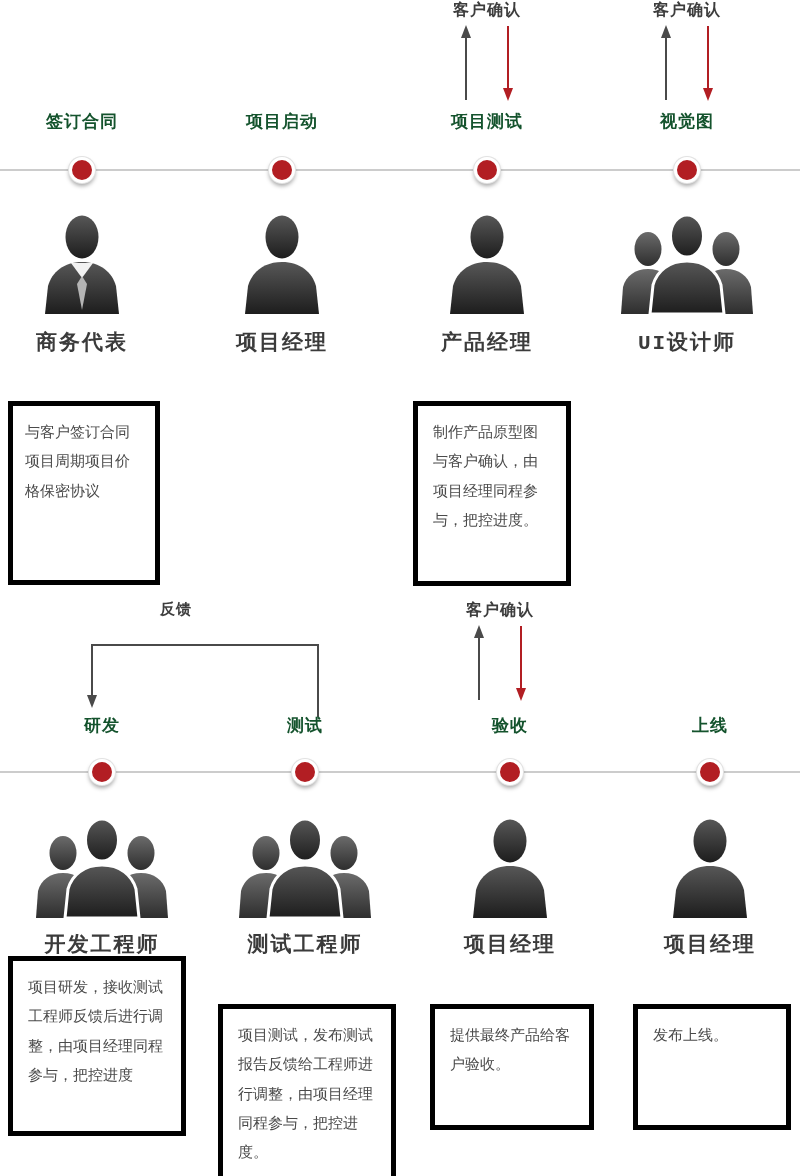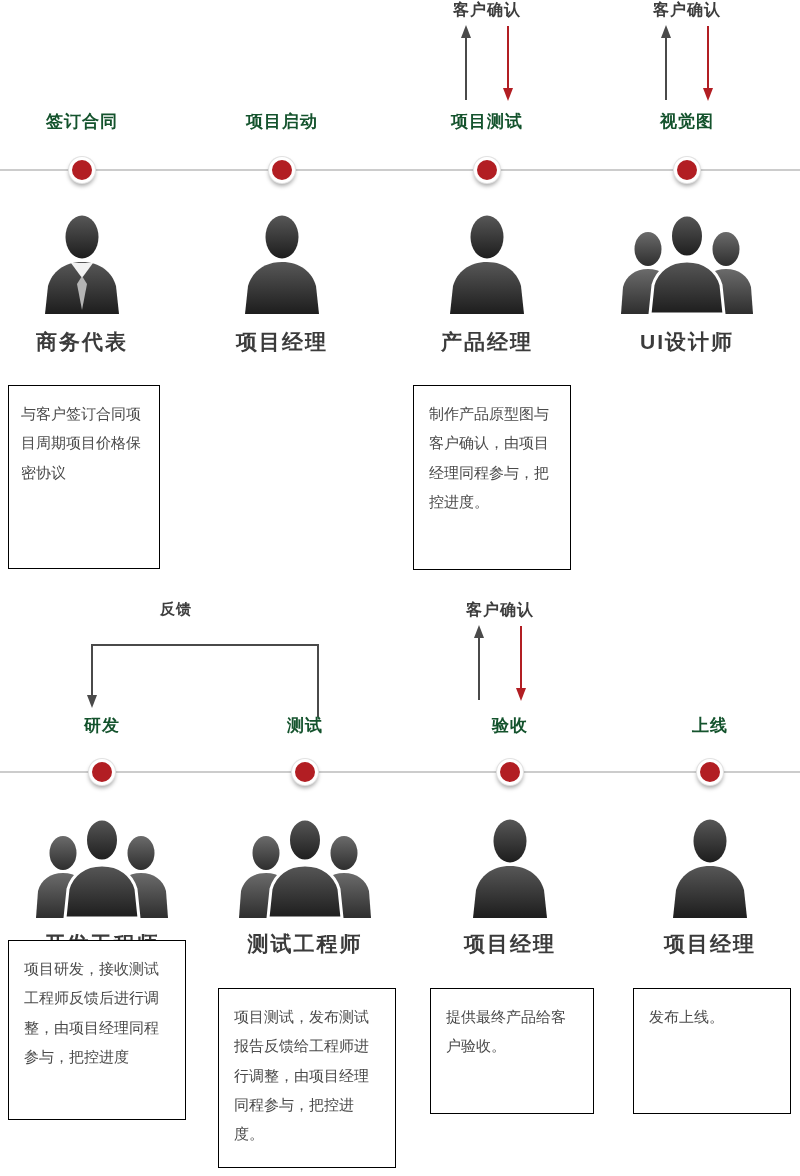--- a/index.html
+++ b/index.html
@@ -1,30 +1,30 @@
 <!DOCTYPE html>
 <html style="--red: #b21e23; --line: #cccccc;"><head>
 <meta charset="utf-8">
 <style>
   html,body{margin:0;padding:0;background:#fff;}
   .canvas{position:relative;width:800px;height:1176px;background:#fff;overflow:hidden;
-          font-family:Liberation Sans, sans-serif;color:#3d3d3d;}
+          font-family:Liberation Mono, monospace;color:#3d3d3d;}
   .timeline{position:absolute;left:0;width:800px;height:2px;background:var(--line,#ccc);z-index:1;}
   .dot{position:absolute;width:20px;height:20px;border-radius:50%;background:var(--red,#b21e23);
        border:3px solid #fff;box-shadow:0 0 0 1px #e2e2e2,0 3px 4px rgba(0,0,0,.35);z-index:2;}
   .stage-label{position:absolute;width:100px;text-align:center;font-size:17px;font-weight:bold;
                color:#14532d;letter-spacing:1px;}
   .confirm-label{position:absolute;width:100px;text-align:center;font-size:16px;font-weight:bold;
                  color:#3d3d3d;letter-spacing:1px;}
   .feedback-label{position:absolute;width:80px;text-align:left;font-size:15px;font-weight:bold;
                   color:#3d3d3d;letter-spacing:1px;}
   .role-label{position:absolute;width:180px;text-align:center;font-size:21px;font-weight:bold;
               color:#3b3b3b;letter-spacing:2px;}
-  .desc-box{position:absolute;box-sizing:border-box;border:1px solid #000000;background:#fff;
-            padding:13px 15px;font-size:15px;line-height:1.95;color:#4a4a4a;}
+  .desc-box{position:absolute;box-sizing:border-box;border:5px solid #000000;background:#fff;
+            padding:13px 15px;font-size:15px;line-height:1.95;color:#4a4a4a;margin-top:16px;}
   .icon{position:absolute;}
   svg.arrows,svg.feedback-path{position:absolute;}
 </style>
 </head>
 <body>
 
 <div class="canvas">
 
   <svg width="0" height="0" style="position:absolute">
     <defs>

